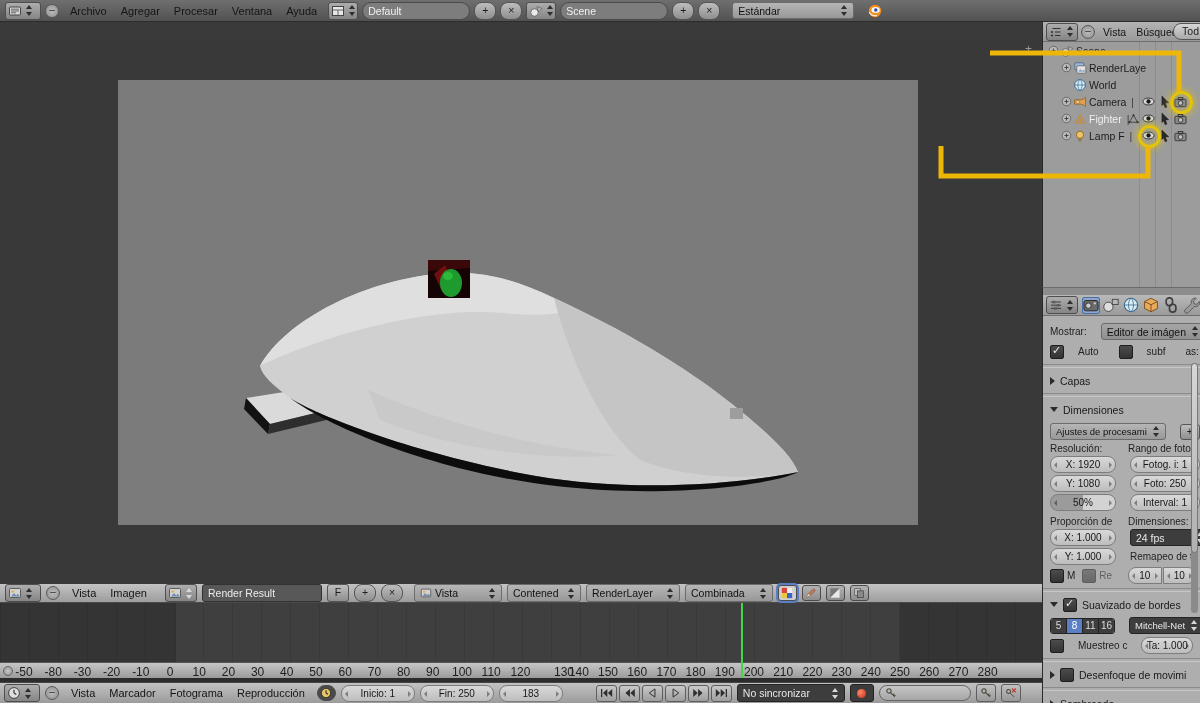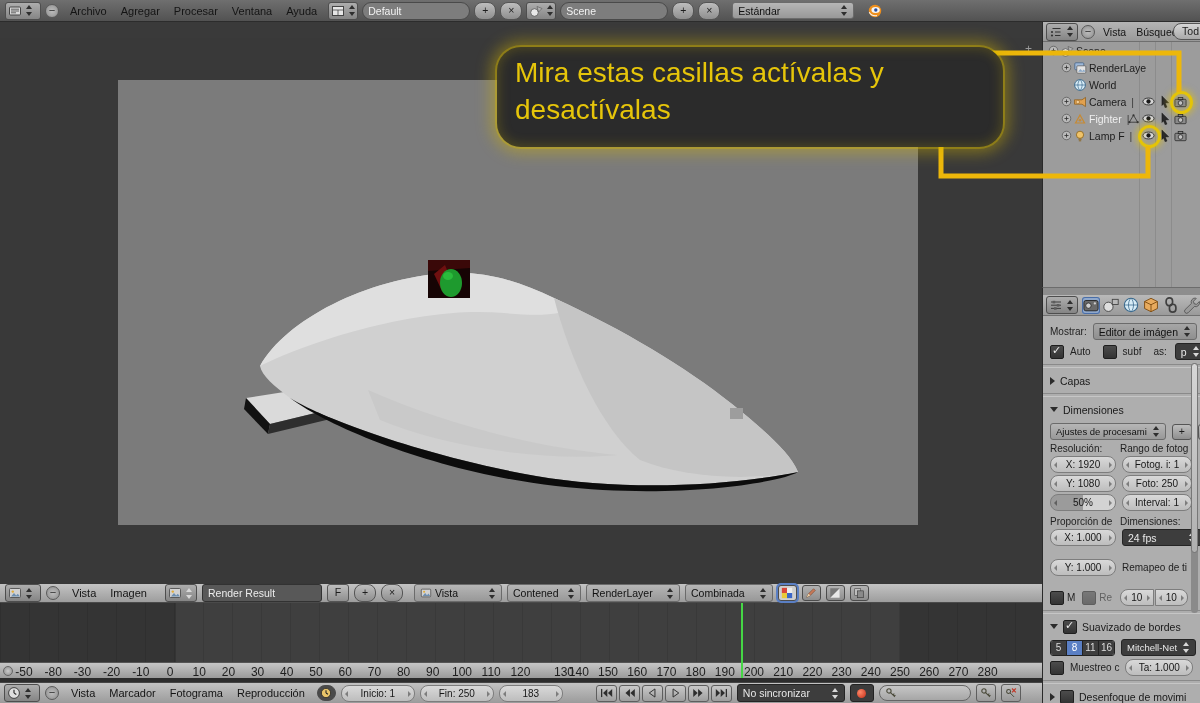--- a/index.html
+++ b/index.html
@@ -57,21 +57,21 @@
   .otgl{position:absolute;width:13px;height:13px;top:2px;}
   .otgl.hl::after{content:"";position:absolute;left:-4px;top:-4px;width:17px;height:17px;border:3px solid rgba(232,198,0,.95);border-radius:50%;box-shadow:0 0 6px 2px rgba(232,198,0,.55),inset 0 0 4px 1px rgba(232,198,0,.4);}
   .grip{position:absolute;left:1042px;top:287px;width:158px;height:8px;background:#8d8d8d;border-left:1px solid #2a2a2a;border-top:1px solid #6c6c6c;box-sizing:border-box;}
   .grip i{display:inline-block;width:2px;height:2px;border-radius:50%;background:#555;margin:2px 1px 0 3px;}
   .prop{position:absolute;left:1042px;top:295px;width:158px;height:408px;border-left:1px solid #2a2a2a;box-sizing:border-box;background:#aeaeae;overflow:hidden;}
   .phead-bar{height:20px;background:linear-gradient(#b9b9b9,#9a9a9a);border-bottom:1px solid #707070;display:flex;align-items:center;gap:4px;padding:0 3px;}
   .ptabs{display:flex;gap:2px;align-items:center;}
   .ptab{width:18px;height:17px;display:inline-flex;align-items:center;justify-content:center;border-radius:3px;}
   .ptab.act{background:#8fa8cc;box-shadow:inset 0 0 0 1px #4a6ea8;}
   .pbody{padding:4px 7px 0 7px;font-size:10.5px;color:#1b1b1b;position:relative;}
-  .prow{display:flex;gap:6px;margin:3px 0;align-items:center;}
+  .prow{display:flex;gap:14px;margin:3px 0;align-items:center;}
   .pc1{width:64px;flex:0 0 auto;}
   .pc2{width:68px;flex:0 0 auto;}
   .plabel{font-size:10px;color:#222;white-space:nowrap;}
   .pdiv{height:2px;border-top:1px solid #8a8a8a;border-bottom:1px solid #c6c6c6;margin:4px -7px;}
   .phead{display:flex;align-items:center;gap:5px;height:17px;font-size:10.5px;color:#191919;white-space:nowrap;}
   .sgrp{display:flex;border:1px solid #222;border-radius:3px;overflow:hidden;flex:0 0 auto;}
   .sbt{width:15px;height:14px;background:#3e3e3e;color:#dcdcdc;font-size:10px;display:flex;align-items:center;justify-content:center;border-right:1px solid #222;}
   .sbt:last-child{border-right:none;}
   .sbt.sel{background:#5a7fc4;color:#fff;}
   .scrollbar{position:absolute;right:2px;top:68px;width:7px;height:250px;background:#8a8a8a;border-radius:4px;}
@@ -186,23 +186,20 @@
         <polygon points="310,180 352,180 352,188 310,191" fill="#3a0808"></polygon>
         <path d="M316,194 l11,-9 6,15 -9,11 Z" fill="#6e1010"></path>
         <ellipse cx="333" cy="203" rx="11" ry="14" fill="#1e9a2e"></ellipse>
         <ellipse cx="330" cy="196" rx="5" ry="4" fill="#2bbb3c"></ellipse>
 
         <rect x="612" y="328" width="13" height="11" fill="#9d9d9d"></rect>
       </svg>
     </div>
   </div>
 
-  <div class="callout" style="color: rgb(230, 197, 10);">
-    <span>Mira estas casillas actívalas y desactívalas</span>
-  </div>
 
   <svg class="anno">
     <polyline points="990,53 1179,53 1179,92" fill="none" stroke="#edb70a" stroke-width="5"></polyline>
     <polyline points="941,146 941,176 1148,176 1148,146" fill="none" stroke="#edb70a" stroke-width="5"></polyline>
   </svg>
 
   <div class="outliner">
     <div class="ohead">
       <span class="selbtn" style="width:26px">
           <span class="ico">
@@ -490,21 +487,21 @@
         <span class="plabel pc1">Proporción de</span>
         <span class="plabel pc2">Dimensiones:</span>
       </div>
       <div class="prow" style="margin:2px 0">
         <span class="num pc1">X: 1.000</span>
         <span class="ddd pc2" style="height:15px">
             <span>24 fps</span>
             <span class="ud lt"></span>
           </span>
       </div>
-      <div class="prow" style="margin:13px 0">
+      <div class="prow" style="margin:2px 0">
         <span class="num pc1">Y: 1.000</span>
         <span class="plabel pc2">Remapeo de ti</span>
       </div>
       <div class="prow" style="margin:2px 0">
         <span class="pc1" style="display:flex;align-items:center;gap:3px">
           <span class="cb"></span>
           <span class="plabel">M</span>
           <span class="cb" style="opacity:.55;margin-left:4px"></span>
           <span class="plabel" style="opacity:.55">Re</span>
         </span>

